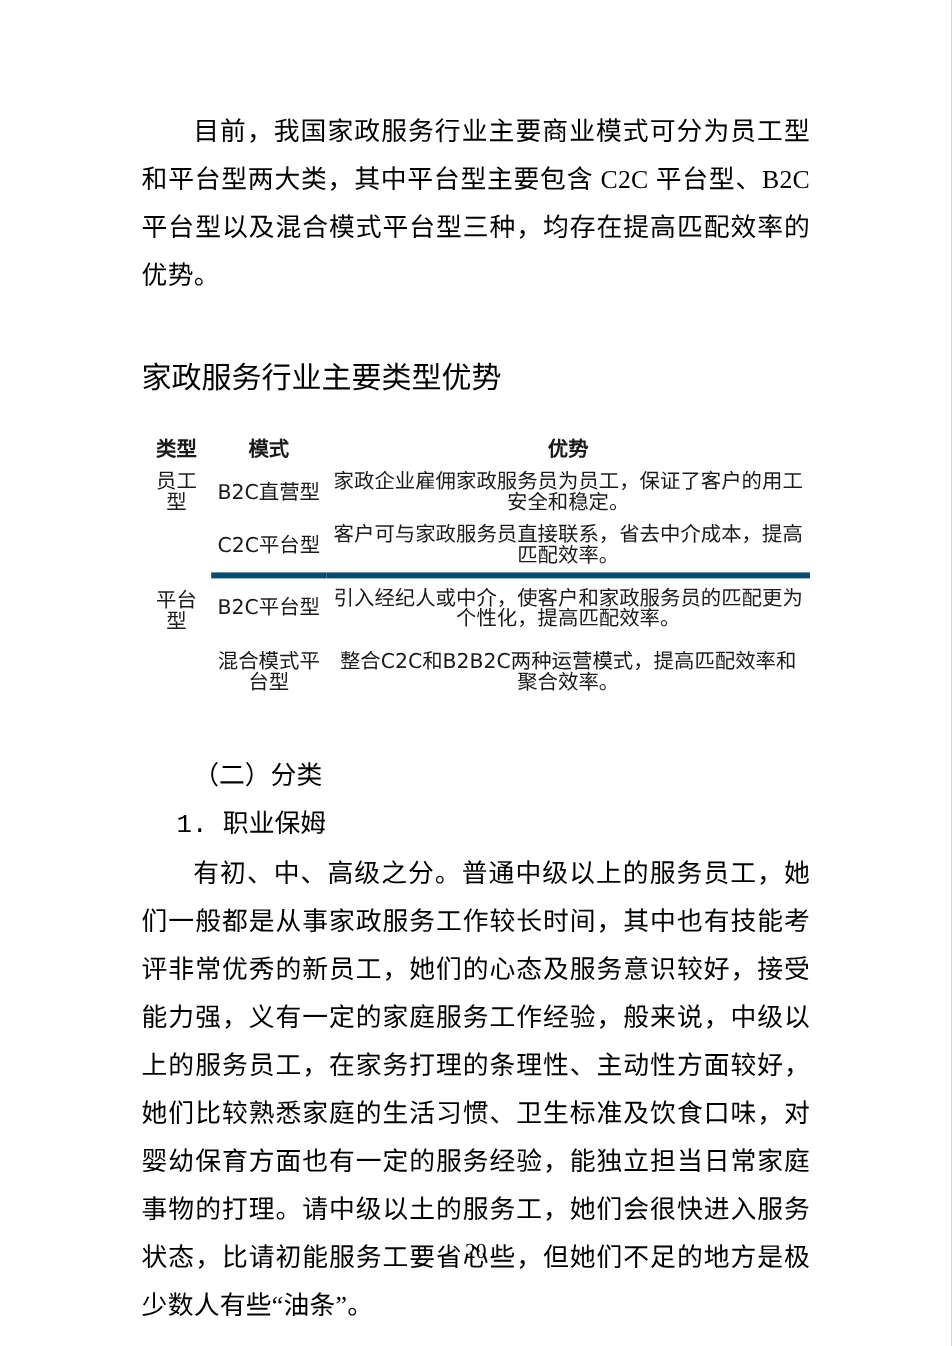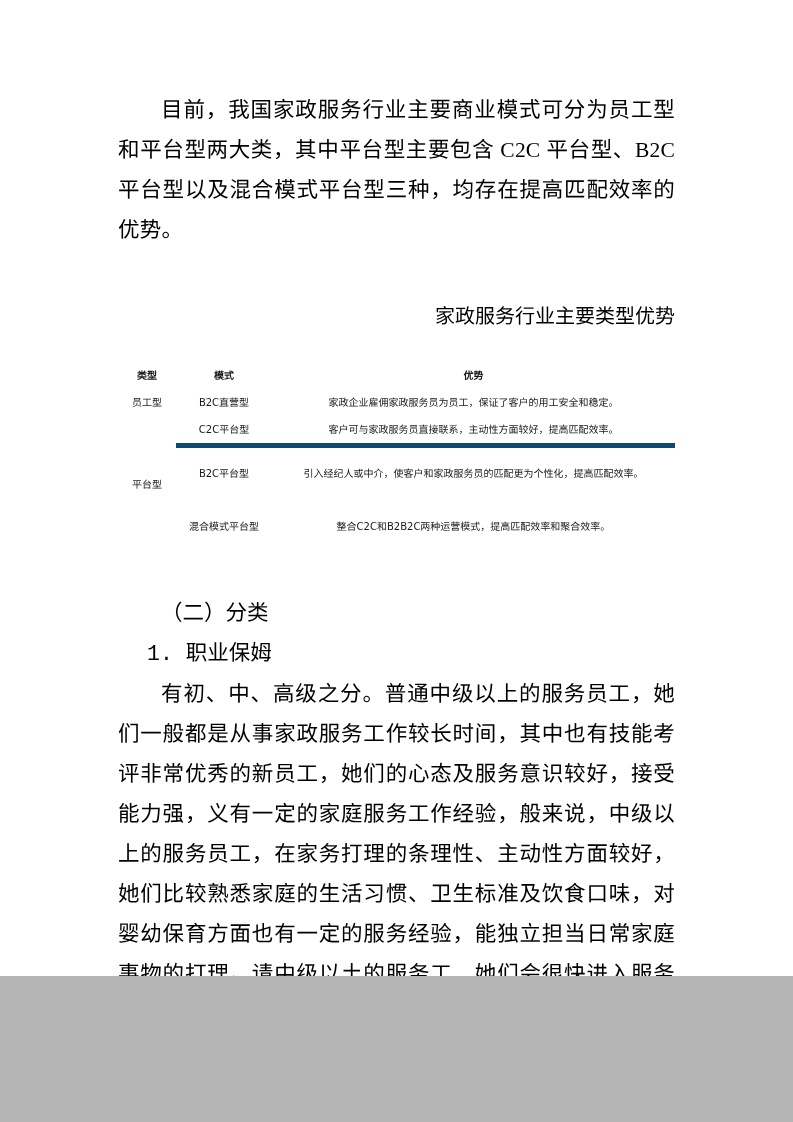--- a/index.html
+++ b/index.html
@@ -4,21 +4,21 @@
 <title>家政服务行业文档</title>
 <style>
   html, body {
     margin: 0;
     padding: 0;
     background: #b4b4b4;
   }
   .page {
     position: relative;
     width: 793px;
-    height: 976px;
+    height: 1122px;
     background: #ffffff;
     margin: 0 auto;
     overflow: hidden;
     box-sizing: border-box;
     font-family: "Liberation Serif", "DejaVu Serif", serif;
     color: #000000;
   }
   .content {
     position: absolute;
     left: 118px;
@@ -30,34 +30,34 @@
     line-height: 40px;
     text-align: justify;
     text-justify: inter-ideograph;
     margin: 0;
     letter-spacing: 0.2px;
   }
   .para.indent {
     text-indent: 2em;
   }
   .tbl-caption {
-    text-align: right;
-    font-size: 20px;
+    text-align: left;
+    font-size: 25px;
     line-height: 40px;
     margin: 0;
     padding-top: 46px;
     padding-bottom: 26px;
   }
   
   table.adv {
     border-collapse: collapse;
     width: 557px;
     table-layout: fixed;
     font-family: "DejaVu Sans", "Liberation Sans", sans-serif;
-    font-size: 10px;
+    font-size: 17px;
     color: #1a1a1a;
   }
   table.adv col.c1 { width: 58px; }
   table.adv col.c2 { width: 96px; }
   table.adv col.c3 { width: 403px; }
   table.adv td, table.adv th {
     padding: 5px 4px;
     text-align: center;
     vertical-align: middle;
     font-weight: normal;
@@ -125,21 +125,21 @@
 
           <tr class="row1">
             <td>员工型</td>
             <td class="b-right modecell">B2C直营型</td>
             <td class="b-right advcell">家政企业雇佣家政服务员为员工，保证了客户的用工安全和稳定。</td>
           </tr>
 
           <tr class="row2">
             <td rowspan="3">平台型</td>
             <td class="b-right modecell">C2C平台型</td>
-            <td class="b-right advcell">客户可与家政服务员直接联系，主动性方面较好，提高匹配效率。</td>
+            <td class="b-right advcell">客户可与家政服务员直接联系，省去中介成本，提高匹配效率。</td>
           </tr>
 
           <tr class="tall">
             <td class="b-right modecell">B2C平台型</td>
             <td class="b-right advcell">引入经纪人或中介，使客户和家政服务员的匹配更为个性化，提高匹配效率。</td>
           </tr>
 
           <tr class="tall">
             <td class="b-right b-bottom modecell">混合模式平台型</td>
             <td class="b-right b-bottom advcell">整合C2C和B2B2C两种运营模式，提高匹配效率和聚合效率。</td>

